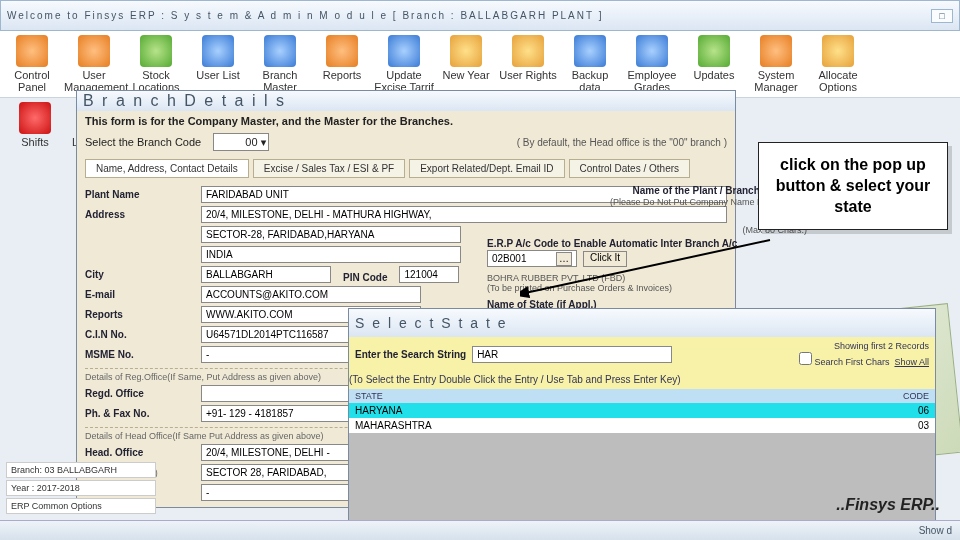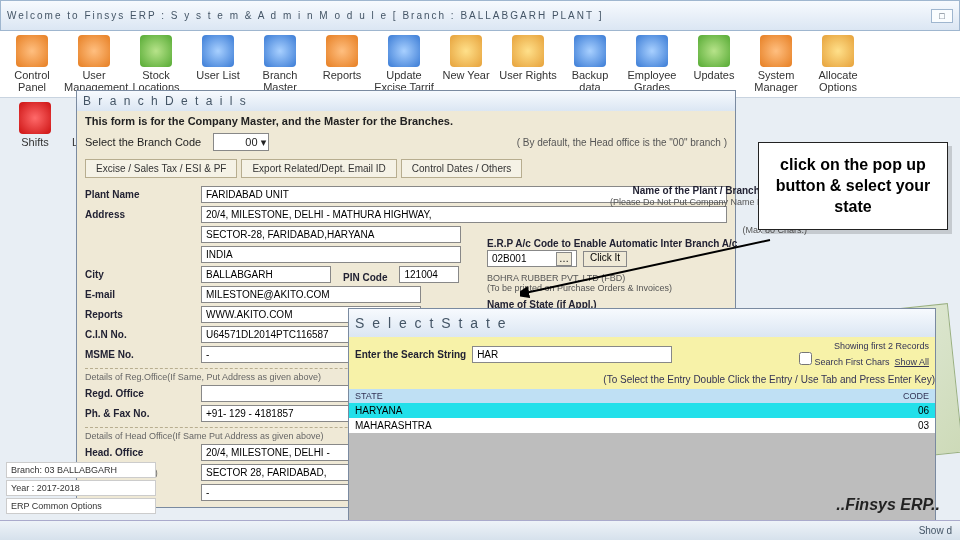--- a/index.html
+++ b/index.html
@@ -11,21 +11,21 @@
 .tbtn{width:60px;text-align:center;font-size:11px;color:#333;line-height:1.1}
 .tbtn .ic{width:32px;height:32px;margin:0 auto 2px;border-radius:4px;display:flex;align-items:center;justify-content:center;font-size:20px}
 .row2{display:flex;gap:6px;padding:4px 6px}
 .row2 .tbtn{width:58px}
 .red{background:radial-gradient(#ff6a6a,#c11)}
 .grn{background:radial-gradient(#b7e38a,#5a3)}
 .ylw{background:radial-gradient(#ffe08a,#e6a13a)}
 .blu{background:radial-gradient(#a8d0ff,#3a7bd5)}
 .org{background:radial-gradient(#ffbf80,#e67e22)}
 .branch-win{position:absolute;left:76px;top:90px;width:660px;background:#efe9d6;border:1px solid #7a8aa0}
-.branch-win .bw-title{background:linear-gradient(#f7fafe,#dbe6f3);height:20px;display:flex;align-items:center;padding:0 6px;font-size:12px;color:#456;letter-spacing:2px}
+.branch-win .bw-title{background:linear-gradient(#f7fafe,#dbe6f3);height:20px;display:flex;align-items:center;padding:0 6px;font-size:16px;color:#456;letter-spacing:2px}
 .bw-head{padding:4px 8px;font-size:11px;font-weight:bold;color:#222}
 .bw-sel{padding:2px 8px 6px;font-size:11px;color:#222;display:flex;align-items:center;gap:12px}
 .bw-sel .sel{width:56px;height:18px;border:1px solid #888;background:#fff;display:flex;align-items:center;justify-content:flex-end;padding-right:2px}
 .bw-sel .hint{color:#555;font-size:10px;margin-left:auto}
 .tabs{display:flex;gap:4px;padding:2px 8px}
 .tab{background:#f5f2e6;border:1px solid #b7ad8f;padding:3px 10px;font-size:10px;color:#333}
 .tab.active{background:#fff}
 .form{padding:6px 8px;display:grid;grid-template-columns:110px 1fr;row-gap:3px;column-gap:6px;align-items:center}
 .lbl{font-size:10px;font-weight:bold;color:#223}
 .fld{height:17px;border:1px solid #888;background:#fff;padding:0 4px;font-size:10px;display:flex;align-items:center}
@@ -35,21 +35,21 @@
 .rtxt{font-size:9px;color:#555}
 .rfld{height:17px;border:1px solid #888;background:#fff;padding:0 4px;font-size:10px;display:flex;align-items:center;justify-content:space-between}
 .rfld .btn{width:16px;height:14px;border:1px solid #888;background:#efe9d6;text-align:center;line-height:12px}
 .callout{position:absolute;right:12px;top:142px;width:190px;background:#fff;border:1px solid #222;box-shadow:4px 4px 0 rgba(0,0,0,.15);padding:12px 10px;font-size:16px;font-weight:bold;text-align:center;line-height:1.3}
 .arrow{position:absolute;left:520px;top:238px;width:260px;height:60px;pointer-events:none}
 .select-state{position:absolute;left:348px;top:308px;width:588px;background:#d8d8d8;border:1px solid #7a8aa0}
 .select-state .ss-title{background:linear-gradient(#f7fafe,#dbe6f3);height:28px;display:flex;align-items:center;padding:0 6px;letter-spacing:2px;font-size:14px;color:#456}
 .ss-top{background:#f7f2a8;padding:4px 6px;display:flex;align-items:center;gap:6px;font-size:10px}
 .ss-top .fld{flex:0 0 200px}
 .ss-top .r{margin-left:auto;text-align:right;font-size:9px;color:#335;line-height:1.2}
-.ss-hint{background:#f7f2a8;text-align:right;font-size:10px;color:#335;padding:2px 0 4px}
+.ss-hint{background:#f7f2a8;text-align:left;font-size:10px;color:#335;padding:2px 0 4px}
 .ss-table{background:#fff}
 .ss-hd{display:flex;background:#bfe0f4;font-size:9px;color:#335}
 .ss-hd div{padding:2px 6px}
 .ss-row{display:flex;font-size:10px}
 .ss-row div{padding:2px 6px}
 .ss-row.sel{background:#22e0ea}
 .c1{flex:1}
 .c2{width:80px;text-align:right}
 .ss-body{height:126px;background:#bdbdbd}
 .statusbar{position:absolute;left:0;bottom:0;width:960px;height:20px;background:linear-gradient(#eef3f8,#d6e1ec);border-top:1px solid #aac;display:flex;align-items:center;padding:0 8px;font-size:10px;color:#456;justify-content:flex-end}
@@ -138,20 +138,21 @@
 
 <div class="branch-win">
   <div class="bw-title">B r a n c h   D e t a i l s</div>
   <div class="bw-head">This form is for the Company Master, and the Master for the Branches.</div>
   <div class="bw-sel">
     <span>Select the Branch Code</span>
     <div class="sel"><span>00</span>&nbsp;▾</div>
     <span class="hint">( By default, the Head office is the "00" branch )</span>
   </div>
   <div class="tabs" id="tabs">
+      <div class="tab active">Name, Address, Contact Details</div>
       <div class="tab">Excise / Sales Tax / ESI &amp; PF</div>
       <div class="tab">Export Related/Dept. Email ID</div>
       <div class="tab">Control Dates / Others</div>
     </div>
 
   <div style="position:relative">
     <div class="form">
       <div class="lbl">Plant Name</div>
       <div class="fld">FARIDABAD UNIT</div>
 
@@ -163,21 +164,21 @@
       <div class="fld" style="width:260px">INDIA</div>
 
       <div class="lbl">City</div>
       <div style="display:flex;gap:12px;align-items:flex-end">
         <div class="fld" style="width:130px">BALLABGARH</div>
         <span class="lbl">PIN Code</span>
         <div class="fld" style="width:60px">121004</div>
       </div>
 
       <div class="lbl">E-mail</div>
-      <div class="fld" style="width:220px">MILESTONE@AKITO.COM</div>
+      <div class="fld" style="width:220px">ACCOUNTS@AKITO.COM</div>
 
       <div class="lbl">Reports</div>
       <div class="fld" style="width:220px">WWW.AKITO.COM</div>
 
       <div class="lbl">C.I.N No.</div>
       <div class="fld" style="width:220px">U64571DL2014PTC116587</div>
 
       <div class="lbl">MSME No.</div>
       <div class="fld" style="width:220px">-</div>
 

